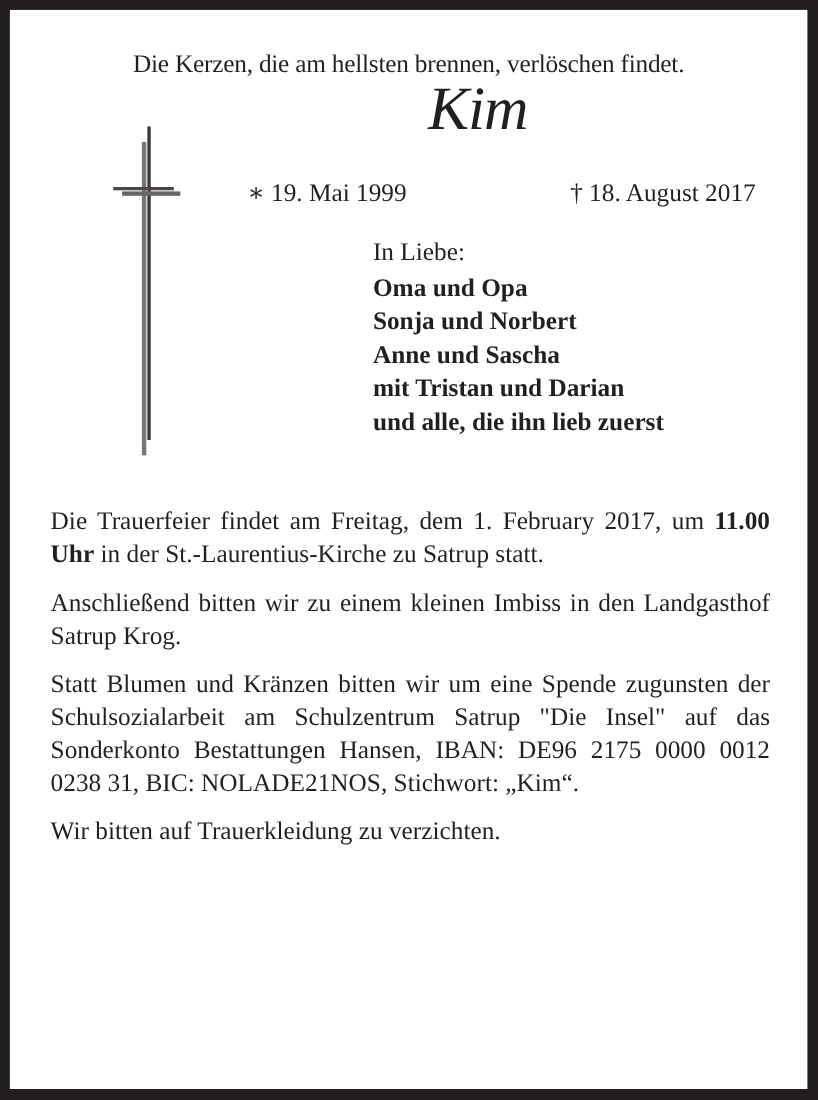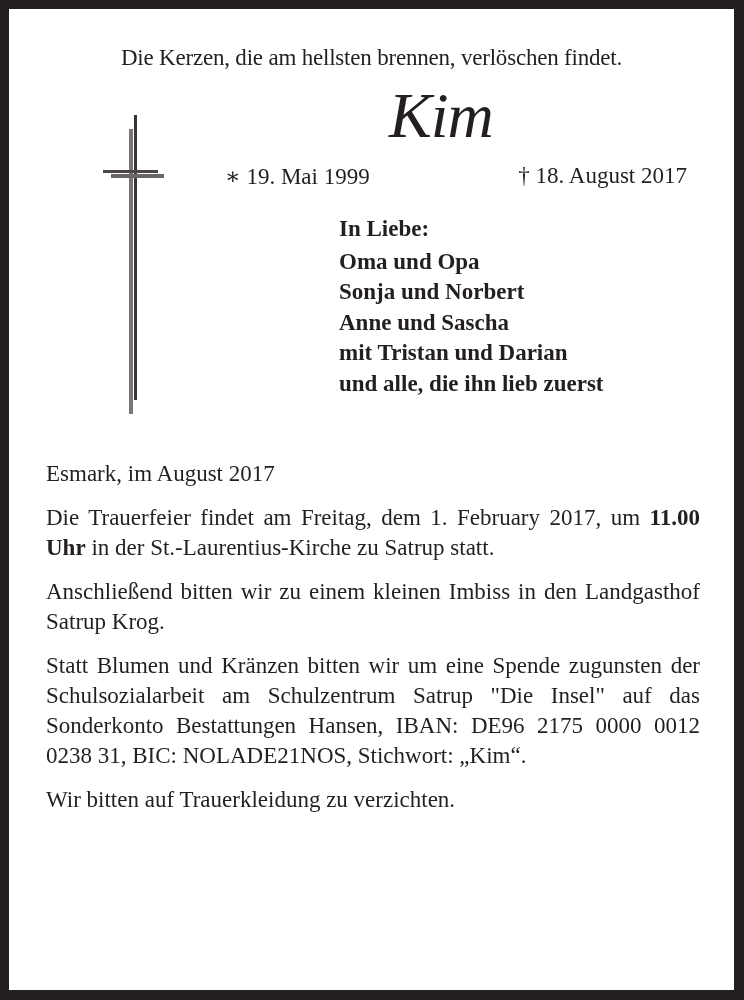--- a/index.html
+++ b/index.html
@@ -16,41 +16,41 @@
       left: 9px; top: 9px; right: 10px; bottom: 10px;
       background: #ffffff;
     }
     .motto {
       position: absolute; left: 0; right: 0; top: 36px;
       text-align: center;
       font-size: 23px;
       letter-spacing: -0.2px;
     }
     .name {
-      position: absolute; left: 380px; top: 75px;
-      font-size: 64px; font-style: italic;
+      position: absolute; left: 380px; top: 62px;
+      font-size: 56px; font-style: italic;
       letter-spacing: -1px;
       line-height: 1;
     }
     .cross { position: absolute; left: 92px; top: 106px; width: 70px; height: 300px; }
     .cross .v1 { position: absolute; left: 33px; top: 0; width: 3px; height: 285px; background: #3a3637; }
     .cross .v2 { position: absolute; left: 28px; top: 14px; width: 4px; height: 285px; background: #7a7677; }
     .cross .h1 { position: absolute; left: 2px; top: 55px; width: 55px; height: 3px; background: #4a4647; }
     .cross .h2 { position: absolute; left: 10px; top: 59px; width: 53px; height: 4px; background: #6a6667; }
     .dates {
       position: absolute; top: 154px; left: 208px; right: 47px;
       font-size: 23px;
     }
     .dates .born { position: absolute; left: 8px; }
     .dates .died { position: absolute; right: 0; margin-left: 24px; }
     .family {
       position: absolute; left: 330px; top: 205px;
       font-size: 23px; line-height: 30.5px;
     }
-    .family .intro { font-weight: bold; margin-bottom: 2px; }
+    .family .intro { font-weight: normal; margin-bottom: 2px; }
     .family .member { font-weight: bold; }
     .body-text {
       position: absolute; left: 37px; right: 34px; top: 450px;
       font-size: 23px; line-height: 30px;
     }
     .body-text p { margin: 0 0 14px 0; text-align: justify; }
     .body-text p.nojust { text-align: left; }
     .body-text b { font-weight: bold; }
   </style>
 </head>
@@ -76,19 +76,18 @@
   <div class="family">
     <div class="intro">In Liebe:</div>
     <div class="member">Oma und Opa</div>
     <div class="member">Sonja und Norbert</div>
     <div class="member">Anne und Sascha</div>
     <div class="member">mit Tristan und Darian</div>
     <div class="member">und alle, die ihn lieb zuerst</div>
   </div>
 
   <div class="body-text">
-    <p class="nojust">Esmark, im August 2017</p>
     <p><span>Die Trauerfeier findet am Freitag, dem 1. February 2017, um </span><b>11.00 Uhr</b><span> in der St.-Laurentius-Kirche zu Satrup statt.</span></p>
     <p>Anschließend bitten wir zu einem kleinen Imbiss in den Landgasthof Satrup Krog.</p>
     <p>Statt Blumen und Kränzen bitten wir um eine Spende zugunsten der Schulsozialarbeit am Schulzentrum Satrup "Die Insel" auf das Sonderkonto Bestattungen Hansen, IBAN: DE96 2175 0000 0012 0238 31, BIC: NOLADE21NOS, Stichwort: „Kim“.</p>
     <p class="nojust">Wir bitten auf Trauerkleidung zu verzichten.</p>
   </div>
 </div>
 
 </body></html>

